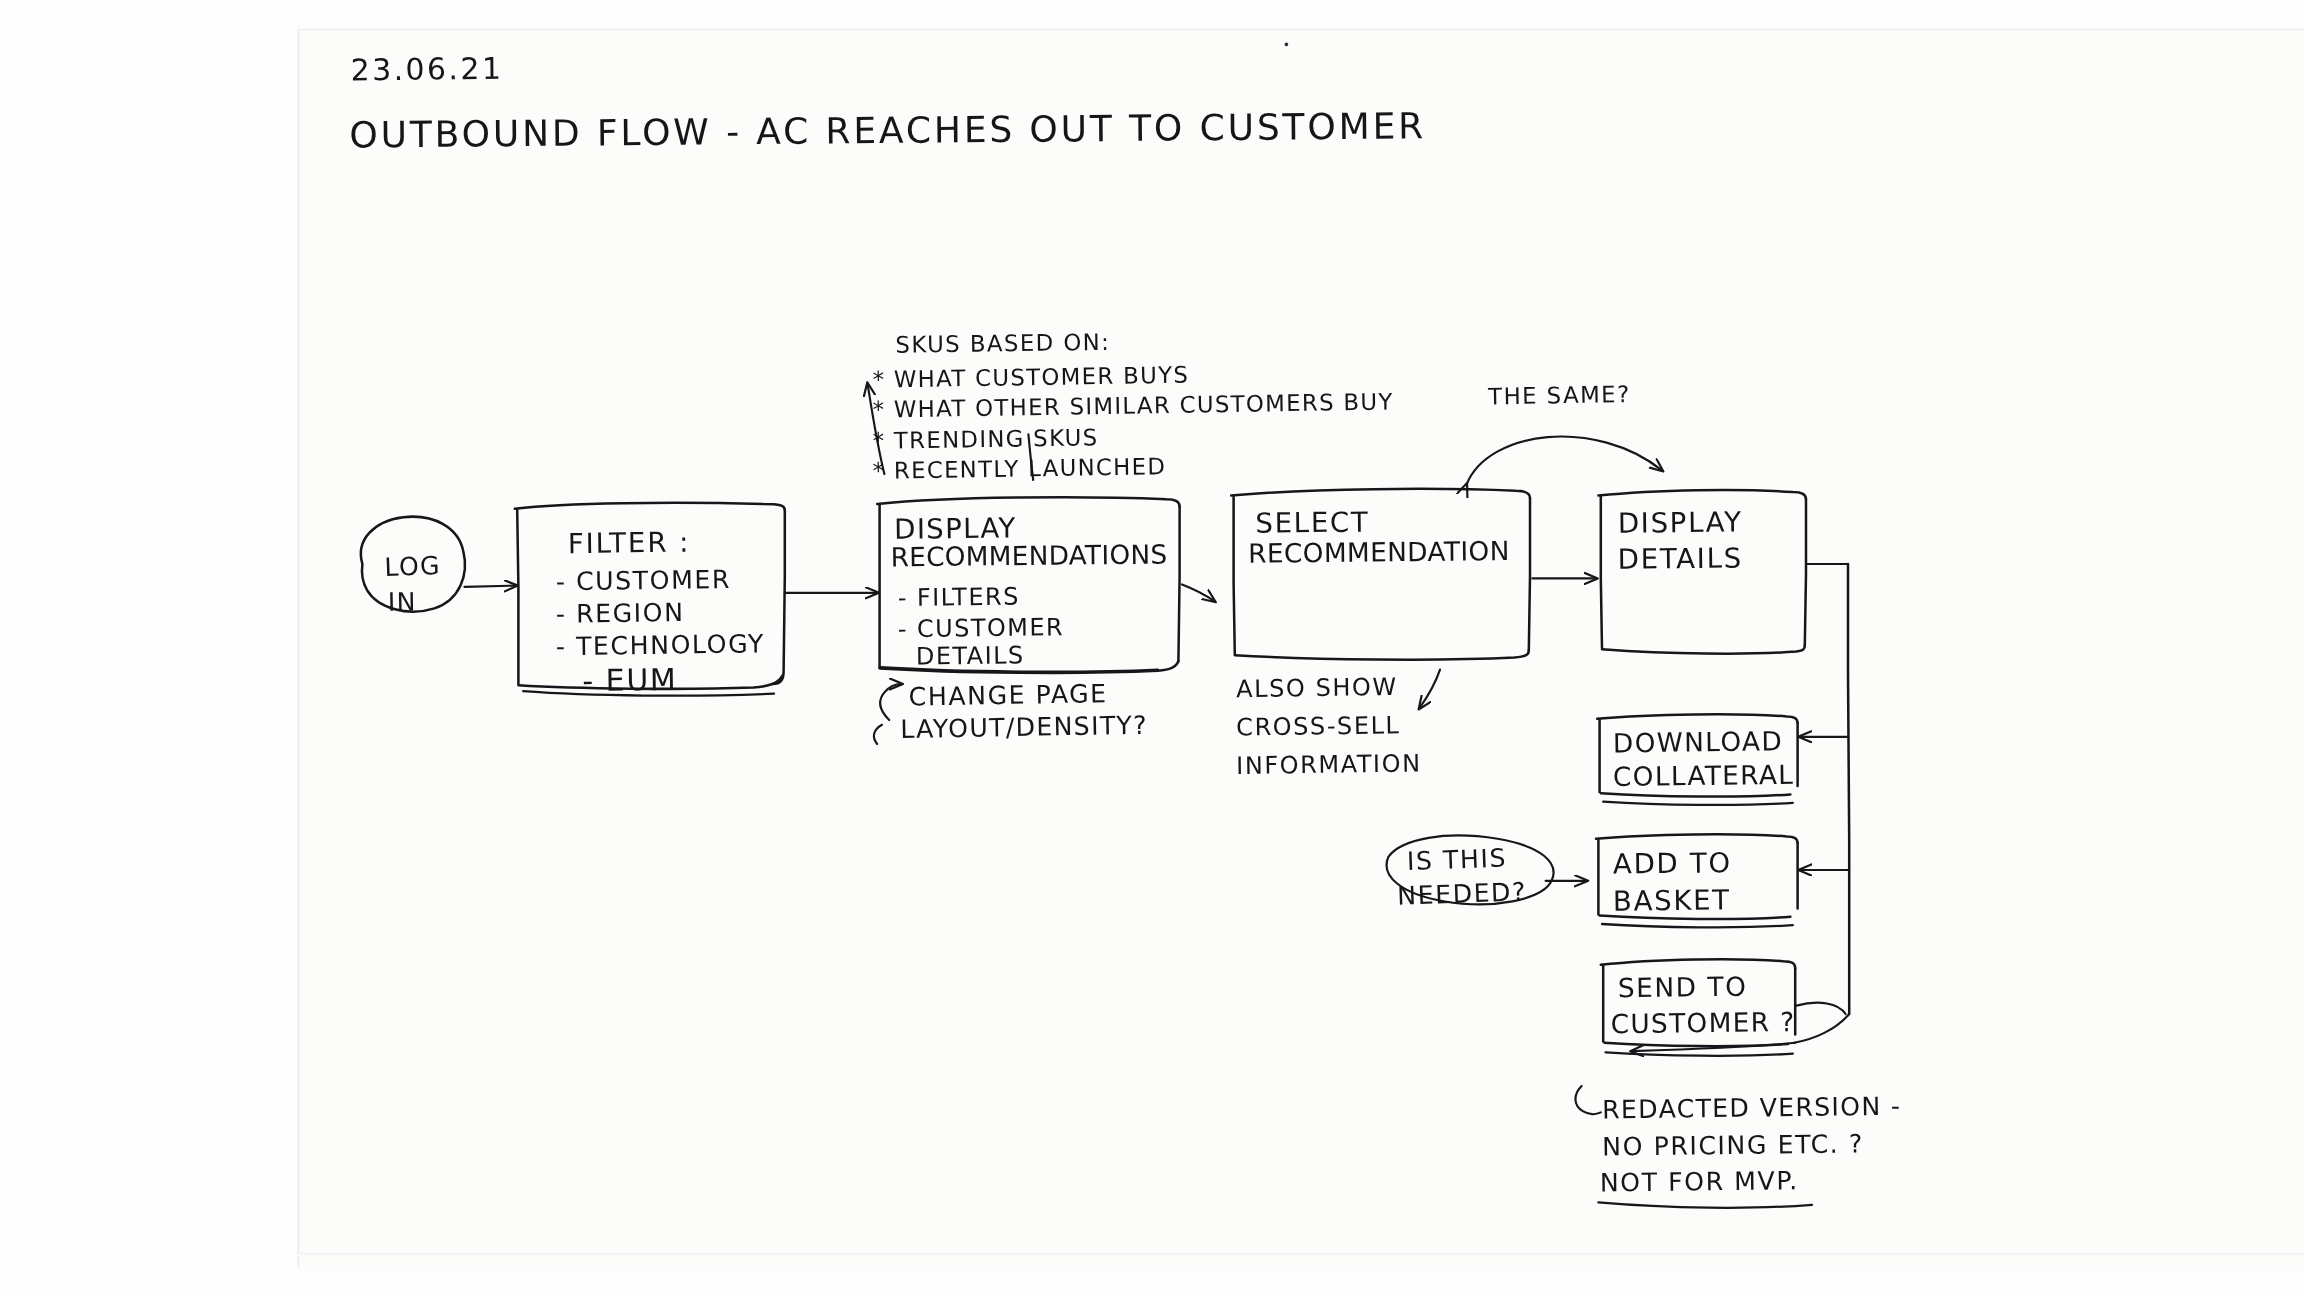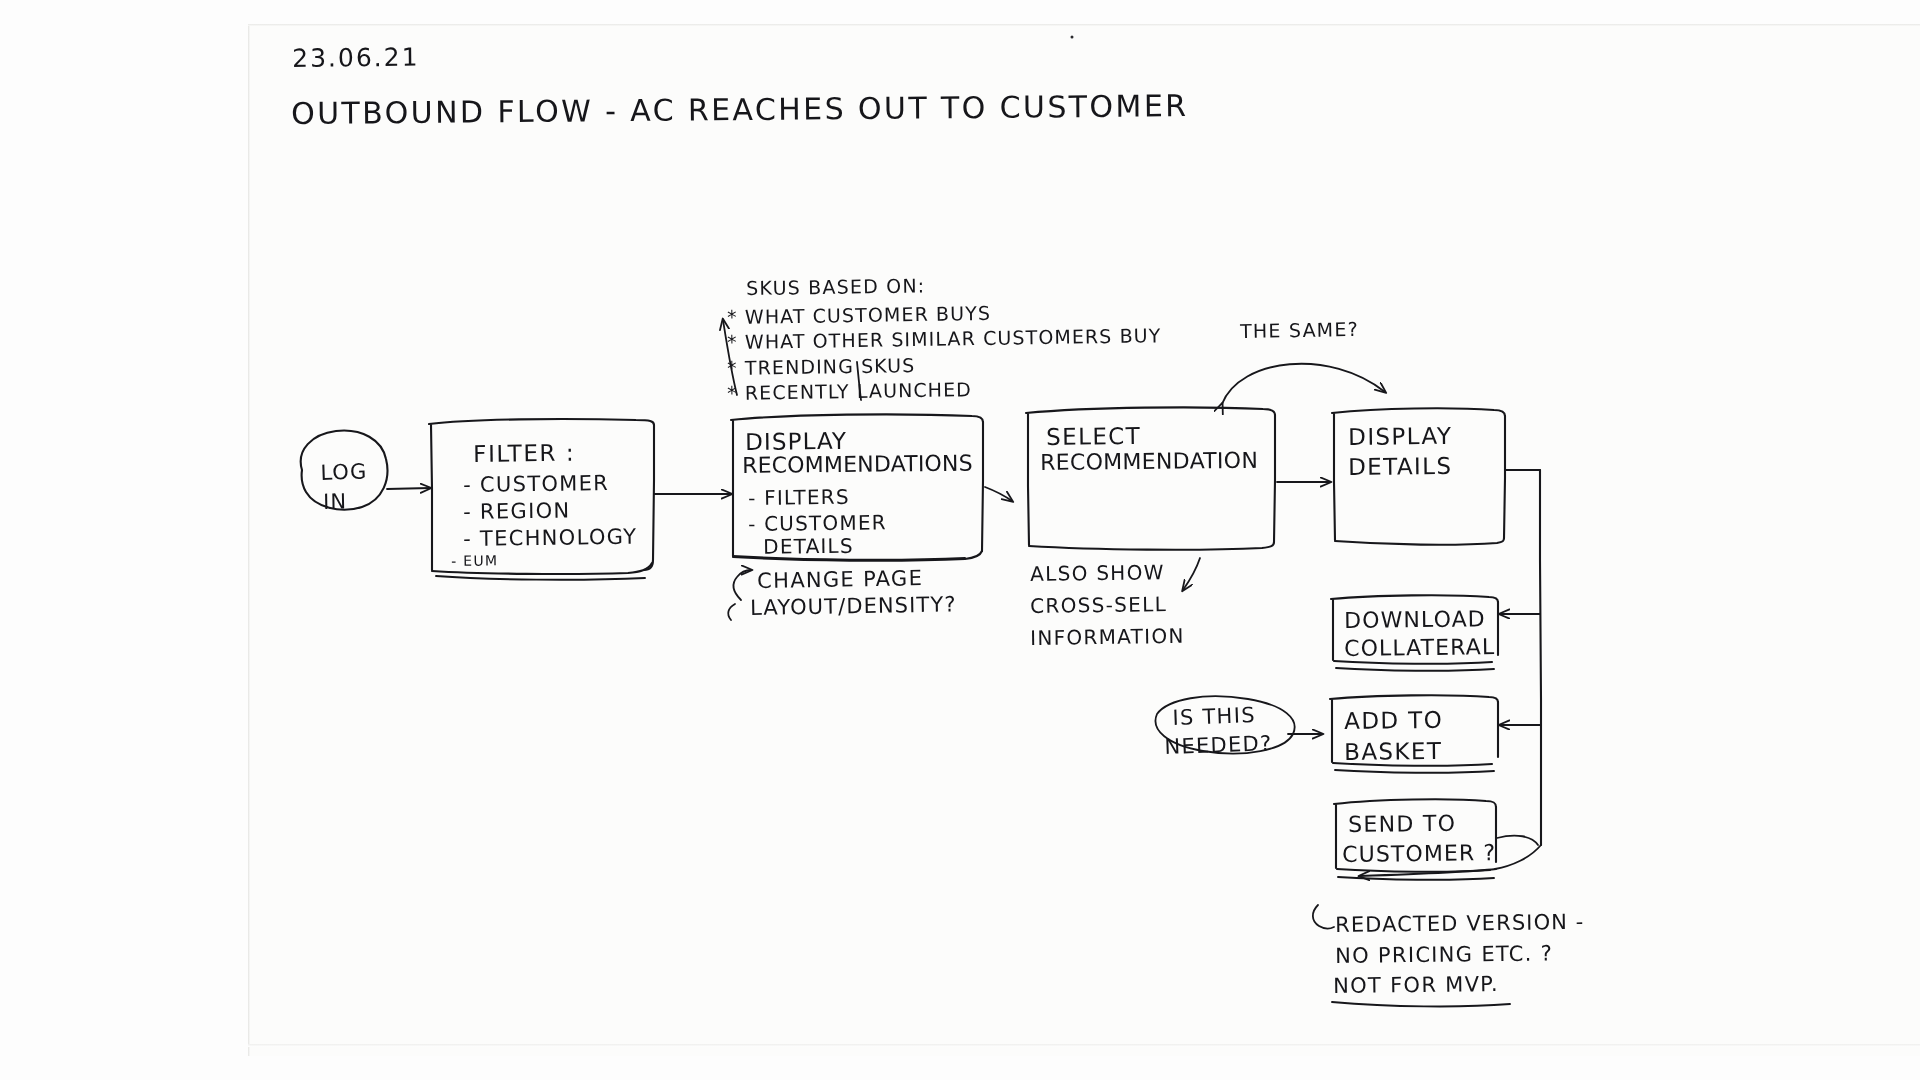--- a/index.html
+++ b/index.html
@@ -246,21 +246,21 @@
 
   <div class="ink-text hand" style="left:1240px; top:320px; font-size:19px; letter-spacing:1.2px; transform:rotate(-1deg);">THE SAME?</div>
 
   <div class="ink-text hand" style="left:320px; top:461px; font-size:21px; letter-spacing:1px; transform:rotate(-2deg);">LOG</div>
   <div class="ink-text hand" style="left:323px; top:490px; font-size:21px; letter-spacing:1px; transform:rotate(-1deg);">IN</div>
 
   <div class="ink-text hand" style="left:473px; top:440px; font-size:23px; letter-spacing:1.6px; transform:rotate(-0.8deg);">FILTER :</div>
   <div class="ink-text hand" style="left:463px; top:473px; font-size:21px; letter-spacing:1.3px; transform:rotate(-0.8deg);">- CUSTOMER</div>
   <div class="ink-text hand" style="left:463px; top:500px; font-size:21px; letter-spacing:1.3px; transform:rotate(-0.8deg);">- REGION</div>
   <div class="ink-text hand" style="left:463px; top:527px; font-size:21px; letter-spacing:1.3px; transform:rotate(-0.8deg);">- TECHNOLOGY</div>
-  <div class="ink-text hand" style="left:451px; top:553px; font-size:14px; letter-spacing:1.3px; transform:rotate(-0.8deg);">- EUM</div>
+  <div class="ink-text hand" style="left:485px; top:553px; font-size:25px; letter-spacing:1.3px; transform:rotate(-0.8deg);">- EUM</div>
 
   <div class="ink-text hand" style="left:745px; top:428px; font-size:23px; letter-spacing:1.1px; transform:rotate(-0.7deg);">DISPLAY</div>
   <div class="ink-text hand" style="left:742px; top:453px; font-size:22px; letter-spacing:0.2px; transform:rotate(-0.6deg);">RECOMMENDATIONS</div>
   <div class="ink-text hand" style="left:748px; top:486px; font-size:20px; letter-spacing:1.2px; transform:rotate(-0.7deg);">- FILTERS</div>
   <div class="ink-text hand" style="left:748px; top:512px; font-size:20px; letter-spacing:1.2px; transform:rotate(-0.7deg);">- CUSTOMER</div>
   <div class="ink-text hand" style="left:748px; top:535px; font-size:20px; letter-spacing:1.2px; transform:rotate(-0.7deg);">  DETAILS</div>
 
   <div class="ink-text hand" style="left:1046px; top:423px; font-size:23px; letter-spacing:1.4px; transform:rotate(-0.7deg);">SELECT</div>
   <div class="ink-text hand" style="left:1040px; top:450px; font-size:22px; letter-spacing:0.3px; transform:rotate(-0.6deg);">RECOMMENDATION</div>
 

